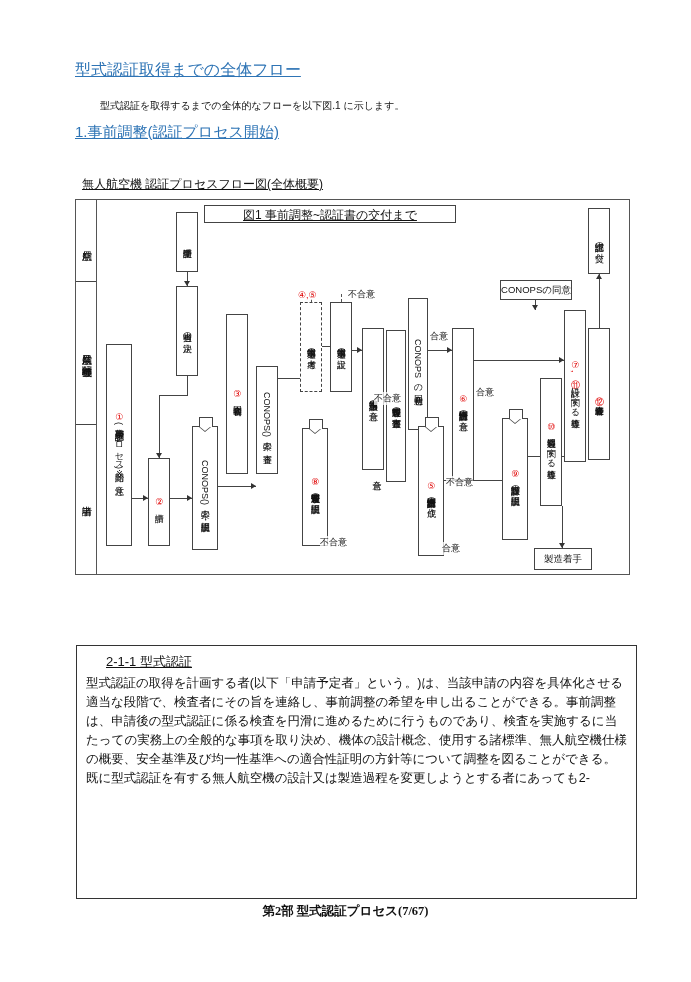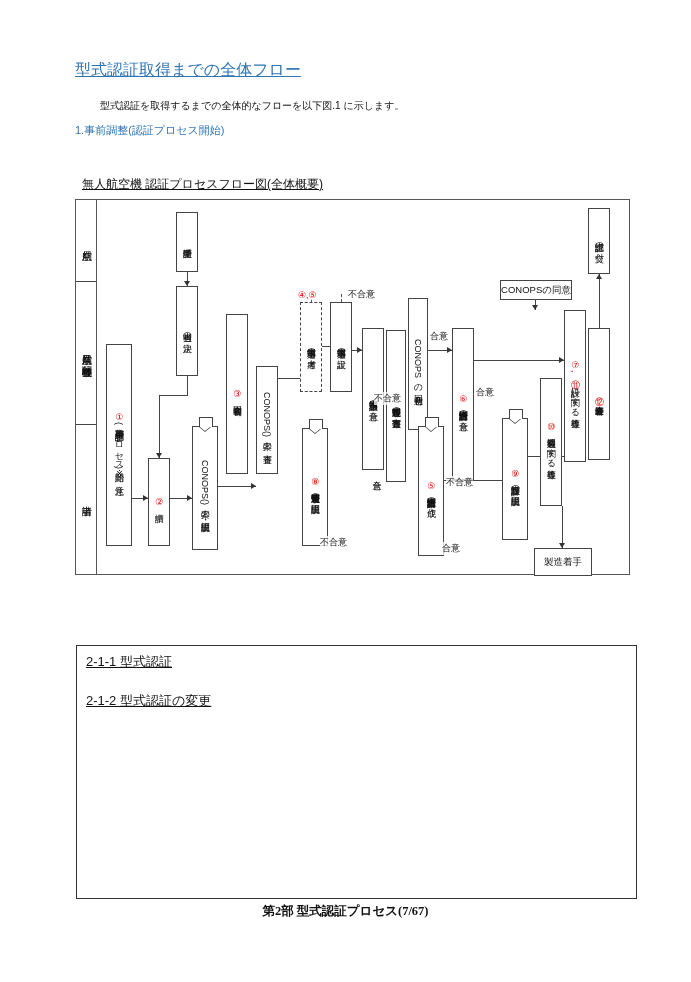--- a/index.html
+++ b/index.html
@@ -6,22 +6,22 @@
   body{
     width:691px;height:982px;position:relative;background:#ffffff;
     font-family:"Liberation Sans","DejaVu Sans",sans-serif;color:#111;
   }
   #title{
     position:absolute;left:75px;top:60px;font-size:16px;
     color:var(--blue);text-decoration:underline;white-space:nowrap;
   }
   #intro{position:absolute;left:88px;top:89px;font-size:10px;white-space:nowrap;margin-left:12px;}
   #sec1{
-    position:absolute;left:75px;top:123px;font-size:11px;
-    color:var(--blue);white-space:nowrap;font-weight:normal;
+    position:absolute;left:75px;top:123px;font-size:15px;
+    color:var(--blue);text-decoration:underline;white-space:nowrap;font-weight:normal;
   }
   #caption{position:absolute;left:82px;top:176px;font-size:12px;text-decoration:underline;white-space:nowrap;}
 
   #diagram{
     position:absolute;left:75px;top:199px;width:555px;height:376px;
     border:1px solid #555;box-sizing:border-box;background:#fff;
   }
   #fig-title{
     position:absolute;left:128px;top:5px;width:252px;height:18px;
     border:1px solid #444;background:#fff;font-size:12px;line-height:18px;
@@ -53,37 +53,38 @@
   .doc-glyph{position:absolute;width:12px;height:9px;border:1px solid #444;border-bottom:none;background:#fff;z-index:6;}
   .doc-glyph::after{content:"";position:absolute;top:100%;left:-1px;border-left:6px solid transparent;border-right:6px solid transparent;border-top:5px solid #444;}
   .doc-glyph::before{content:"";position:absolute;top:100%;left:0;border-left:5px solid transparent;border-right:5px solid transparent;border-top:4px solid #fff;z-index:2;}
 
   #bodybox{
     position:absolute;left:76px;top:645px;width:561px;height:254px;
     border:1px solid #333;box-sizing:border-box;padding:5px 9px;
     font-size:12.5px;line-height:1.52;
   }
   #bodybox .bh{font-size:13px;margin:1px 0 2px 0;}
-  #bodybox .u{text-decoration:underline;}
+  #bodybox .u{text-decoration:underline;margin-left:20px;}
   #bodybox p{margin:0;}
   #bodybox .gap{margin-top:19px;}
   #footer{
     position:absolute;top:903px;left:0;width:691px;text-align:center;
     font-family:"Liberation Serif","DejaVu Serif",serif;font-weight:bold;font-size:12.5px;
   }
 </style>
 </head>
 <body>
 
 <div id="title">型式認証取得までの全体フロー</div>
 <p id="intro">型式認証を取得するまでの全体的なフローを以下図.1 に示します。</p>
 <div id="sec1">1.事前調整(認証プロセス開始)</div>
 <div id="caption">無人航空機 認証プロセスフロー図(全体概要)</div>
 
 <div id="diagram">
+  <div id="fig-title">図1 事前調整~認証書の交付まで</div>
   <div id="lane-rail"></div>
 
 <div class="lane-label" style="left: 2px; top: 12px; height: 62px;">航空局</div>
     <div class="lane-label" style="left: 2px; top: 86px; height: 134px;">航空局又は登録検査機関</div>
     <div class="lane-label" style="left: 2px; top: 262px; height: 72px;">申請者</div>
     <div class="seg" style="left: 0px; top: 81px; width: 20px; height: 1px;"></div>
     <div class="seg" style="left: 0px; top: 224px; width: 20px; height: 1px;"></div>
     <div class="seg" style="left: 111px; top: 72px; width: 1px; height: 14px;"></div>
     <div class="seg" style="left: 111px; top: 176px; width: 1px; height: 20px;"></div>
     <div class="seg" style="left: 83px; top: 195px; width: 29px; height: 1px;"></div>
@@ -132,30 +133,31 @@
     <div class="node h" style="left: 424px; top: 80px; width: 72px; height: 20px;">CONOPSの同意</div>
     <div class="node v" style="left: 226px; top: 228px; width: 26px; height: 118px;"><span class="rednum">⑧</span>製造管理規要領の提出・説明</div>
     <div class="doc-glyph" style="left: 233px; top: 219px;"></div>
     <div class="node v" style="left: 342px; top: 226px; width: 26px; height: 130px;"><span class="rednum">⑤</span>適合性証明計画案の作成</div>
     <div class="doc-glyph" style="left: 349px; top: 217px;"></div>
     <div class="node v" style="left: 426px; top: 218px; width: 26px; height: 122px;"><span class="rednum">⑨</span>設計書類等の提出・説明</div>
     <div class="doc-glyph" style="left: 433px; top: 209px;"></div>
     <div class="node v" style="left: 464px; top: 178px; width: 22px; height: 128px;"><span class="rednum">⑩</span>製造過程に関する検査等</div>
     <div class="node v" style="left: 488px; top: 110px; width: 22px; height: 152px;"><span class="rednum">⑦,⑪</span>設計に関する検査等</div>
     <div class="node v" style="left: 512px; top: 128px; width: 22px; height: 132px;"><span class="rednum">⑫</span>最終審査会</div>
-    <div class="node h" style="left: 458px; top: 348px; width: 58px; height: 28px;">製造着手</div>
+    <div class="node h" style="left: 458px; top: 348px; width: 58px; height: 22px;">製造着手</div>
     <div class="elabel red" style="left: 222px; top: 90px;">④,⑤</div>
     <div class="elabel" style="left: 272px; top: 88px;">不合意</div>
     <div class="elabel" style="left: 354px; top: 130px;">合意</div>
     <div class="elabel" style="left: 298px; top: 192px;">不合意</div>
     <div class="elabel" style="left: 400px; top: 186px;">合意</div>
     <div class="elabel" style="left: 370px; top: 276px;">不合意</div>
     <div class="elabel" style="left: 366px; top: 342px;">合意</div>
     <div class="elabel" style="left: 244px; top: 336px;">不合意</div>
     <div class="elabel vert" style="left: 294px; top: 274px;">合意</div>
   </div>
 
 <div id="bodybox">
   <div class="bh u">2-1-1 型式認証</div>
-  <div class="bh u gap">2-1-2 型式認証の変更</div>
+  <p>型式認証の取得を計画する者(以下「申請予定者」という。)は、当該申請の内容を具体化させる適当な段階で、検査者にその旨を連絡し、事前調整の希望を申し出ることができる。事前調整は、申請後の型式認証に係る検査を円滑に進めるために行うものであり、検査を実施するに当たっての実務上の全般的な事項を取り決め、機体の設計概念、使用する諸標準、無人航空機仕様の概要、安全基準及び均一性基準への適合性証明の方針等について調整を図ることができる。</p>
+  <p>既に型式認証を有する無人航空機の設計又は製造過程を変更しようとする者にあっても2-</p>
 </div>
 
 <div id="footer">第2部 型式認証プロセス(7/67)</div>
 
 </body></html>

